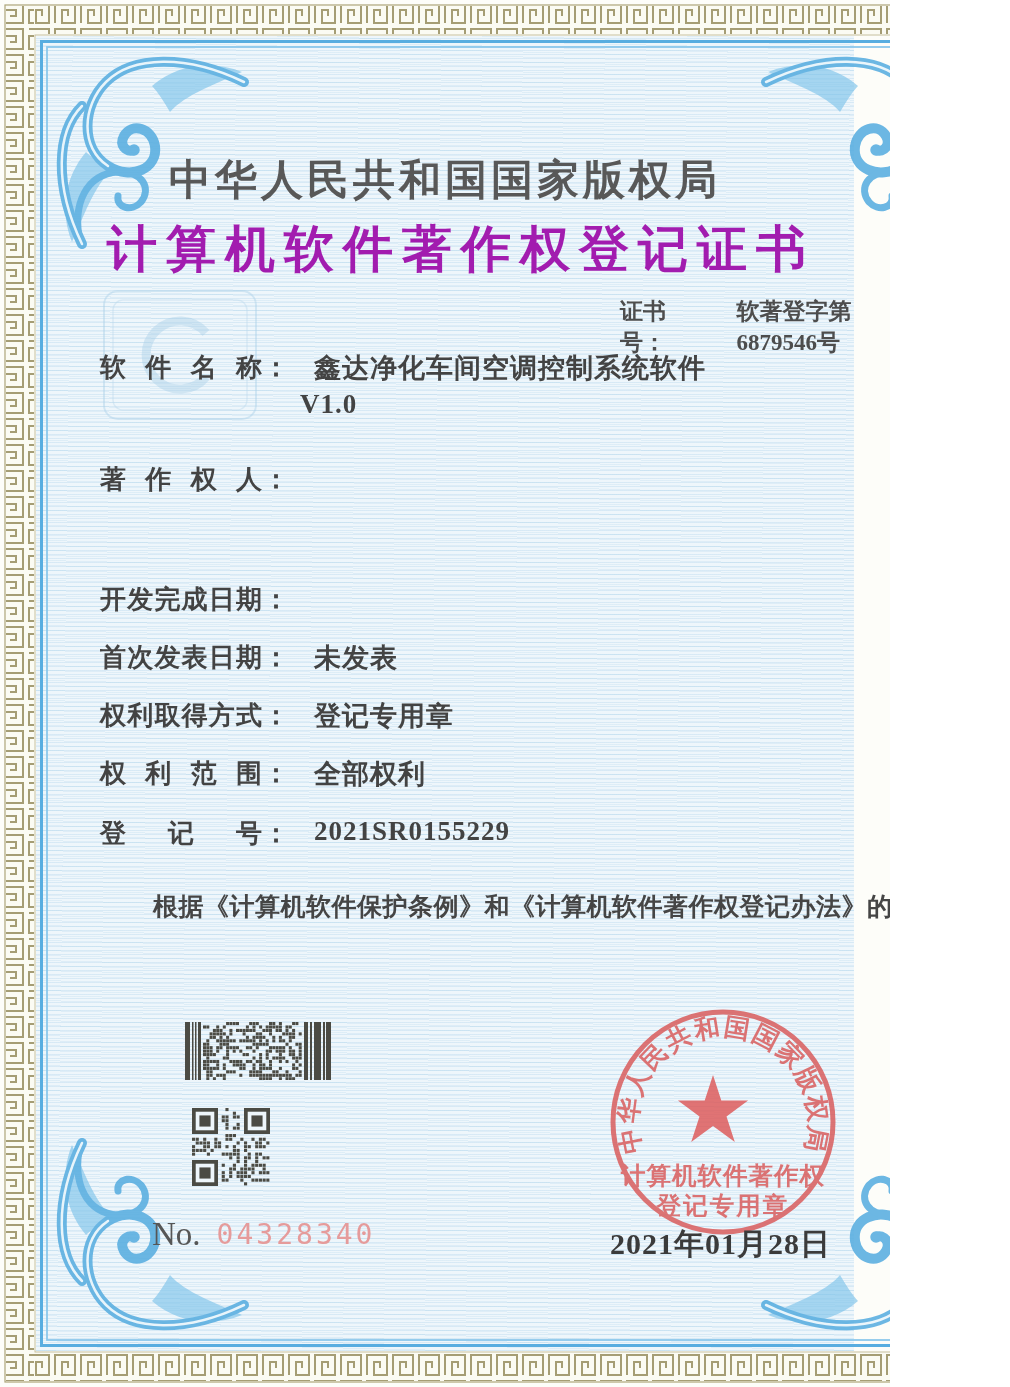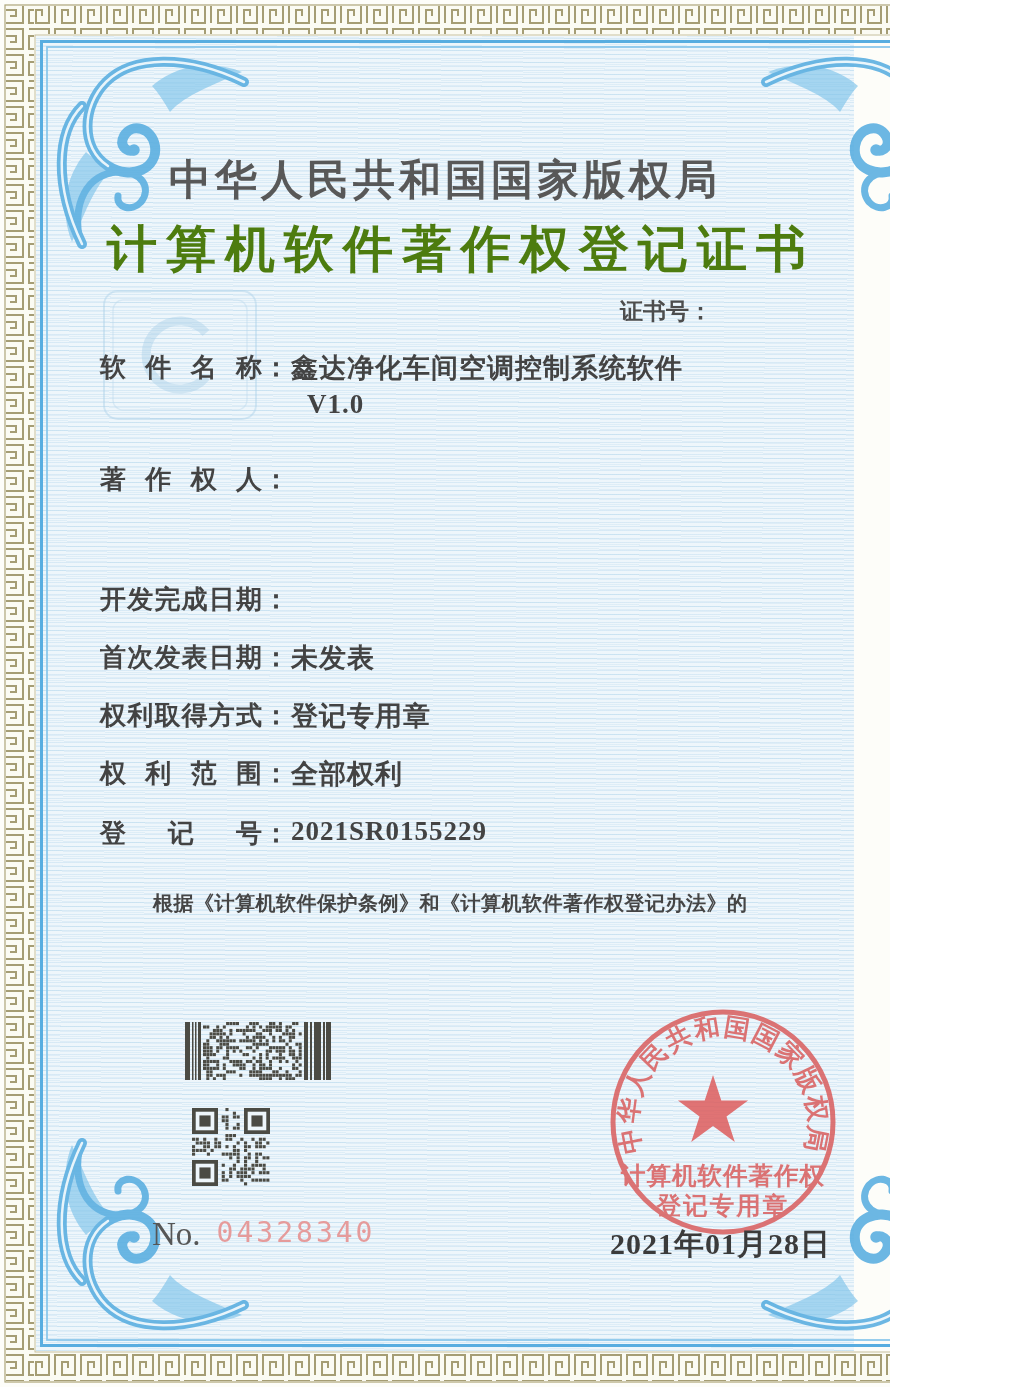--- a/index.html
+++ b/index.html
@@ -6,32 +6,32 @@
   body{background:#ffffff;font-family:"Liberation Serif","DejaVu Serif",serif;}
   .page{position:relative;width:890px;height:1387px;background:#fdfdf9;overflow:hidden;}
   .field-bg{position:absolute;left:36px;top:36px;right:36px;bottom:36px;
     background:
       repeating-linear-gradient(0deg, rgba(124,184,222,.20) 0 1px, rgba(255,255,255,0) 1px 4px),
       repeating-linear-gradient(1.4deg, rgba(124,184,222,.14) 0 1px, rgba(255,255,255,0) 1px 5px),
       #eef6fb;}
   .deco{position:absolute;left:0;top:0;z-index:1;}
   .txt{position:absolute;z-index:3;color:#474747;}
   .authority{left:0;right:0;top:152px;text-align:center;font-size:42px;font-weight:700;letter-spacing:4px;color:#585858;}
-  .cert-title{left:0;right:0;top:216px;text-align:center;font-size:50px;font-weight:700;letter-spacing:9px;color:#4d7c0f;padding-left:32px;}
+  .cert-title{left:0;right:0;top:216px;text-align:center;font-size:50px;font-weight:700;letter-spacing:9px;color:#a21caf;padding-left:32px;}
   .certno{left:620px;top:296px;display:flex;gap:52px;font-size:23px;font-weight:700;color:#4d4d4d;}
   .row{left:100px;display:flex;align-items:flex-start;font-size:27px;font-weight:700;color:#434343;}
   .flabel{display:flex;justify-content:space-between;width:162px;font-size:26px;}
   .colon{font-size:26px;margin-left:1px;}
-  .fvalue{margin-left:2px;letter-spacing:1px;}
+  .fvalue{margin-left:25px;letter-spacing:1px;}
   .r1{top:350px;} .r2{top:462px;} .r3{top:582px;} .r4{top:640px;}
   .r5{top:698px;} .r6{top:756px;} .r7{top:816px;}
-  .version{left:307px;top:389px;font-size:27px;font-weight:700;color:#434343;letter-spacing:1px;}
-  .stmt{left:100px;width:820px;font-size:20px;font-weight:600;color:#454545;letter-spacing:.5px;}
+  .version{left:300px;top:389px;font-size:27px;font-weight:700;color:#434343;letter-spacing:1px;}
+  .stmt{left:100px;width:820px;font-size:25px;font-weight:600;color:#454545;letter-spacing:.5px;}
   .s1{top:890px;padding-left:53px;} .s2{top:948px;}
-  .serial{left:152px;top:1216px;display:flex;align-items:flex-start;gap:16px;}
+  .serial{left:152px;top:1216px;display:flex;align-items:center;gap:16px;}
   .serial-no-label{font-size:33px;color:#565656;}
   .serial-no-value{font-family:"DejaVu Sans Mono","Liberation Mono",monospace;font-size:28px;color:#e59b9b;letter-spacing:3px;}
   .issue-date{left:610px;top:1224px;font-size:30px;font-weight:700;letter-spacing:1px;color:#3b3b3b;z-index:4;text-align:right;}
   .gfx{position:absolute;z-index:2;}
 </style>
 </head>
 <body>
 
 <div class="page">
 
@@ -81,20 +81,21 @@
       <rect x="13" y="17" width="134" height="110" rx="10" fill="none" stroke="#bcd9ec" stroke-width="1.5"></rect>
       <path d="M106,50 A34,34 0 1 0 106,94" fill="none" stroke="#a9cfe8" stroke-width="9"></path>
     </g>
   </svg>
 
   <div class="txt authority">中华人民共和国国家版权局</div>
   <div class="txt cert-title">计算机软件著作权登记证书</div>
 
   <div class="txt certno">
     <span>证书号：</span>
+    <span>软著登字第6879546号</span>
   </div>
 
   <div class="txt row r1">
     <span class="flabel">
         <span>软</span>
         <span>件</span>
         <span>名</span>
         <span>称</span>
       </span>
       <span class="colon">：</span>

